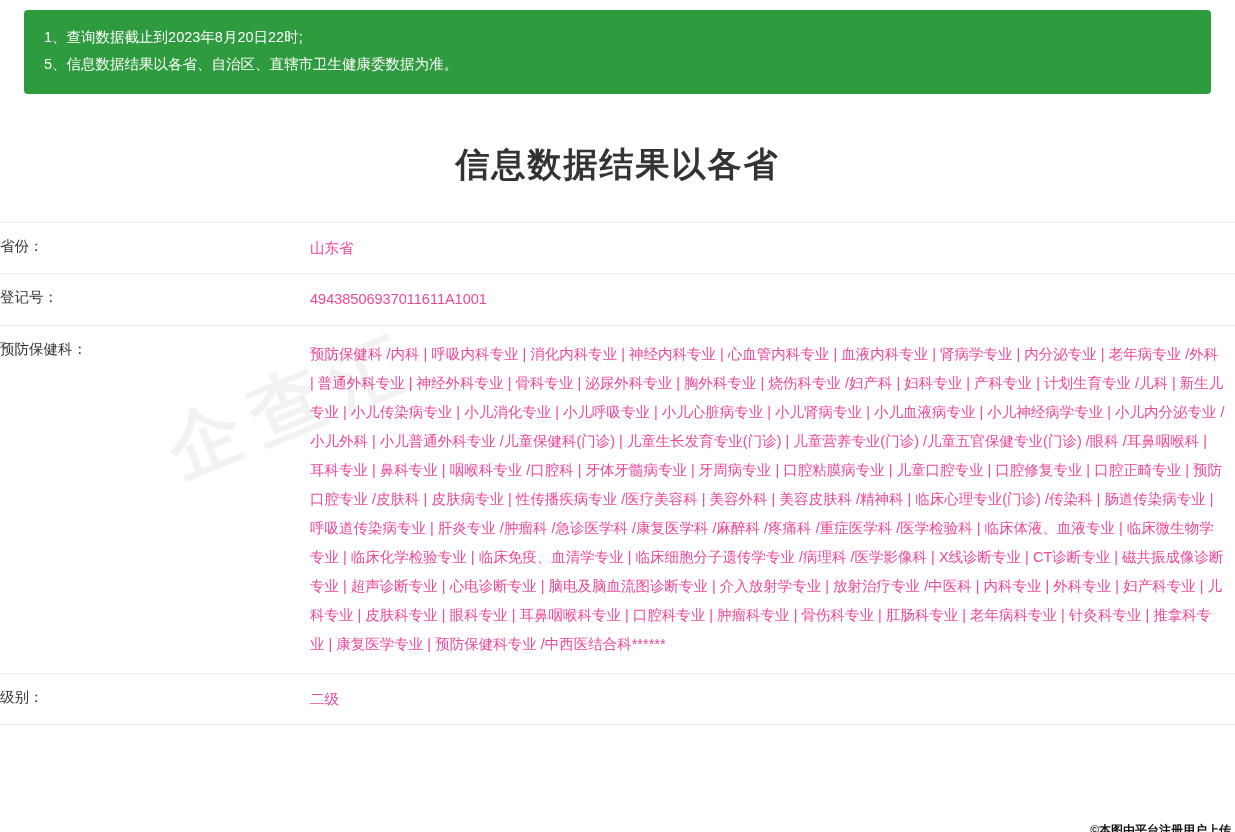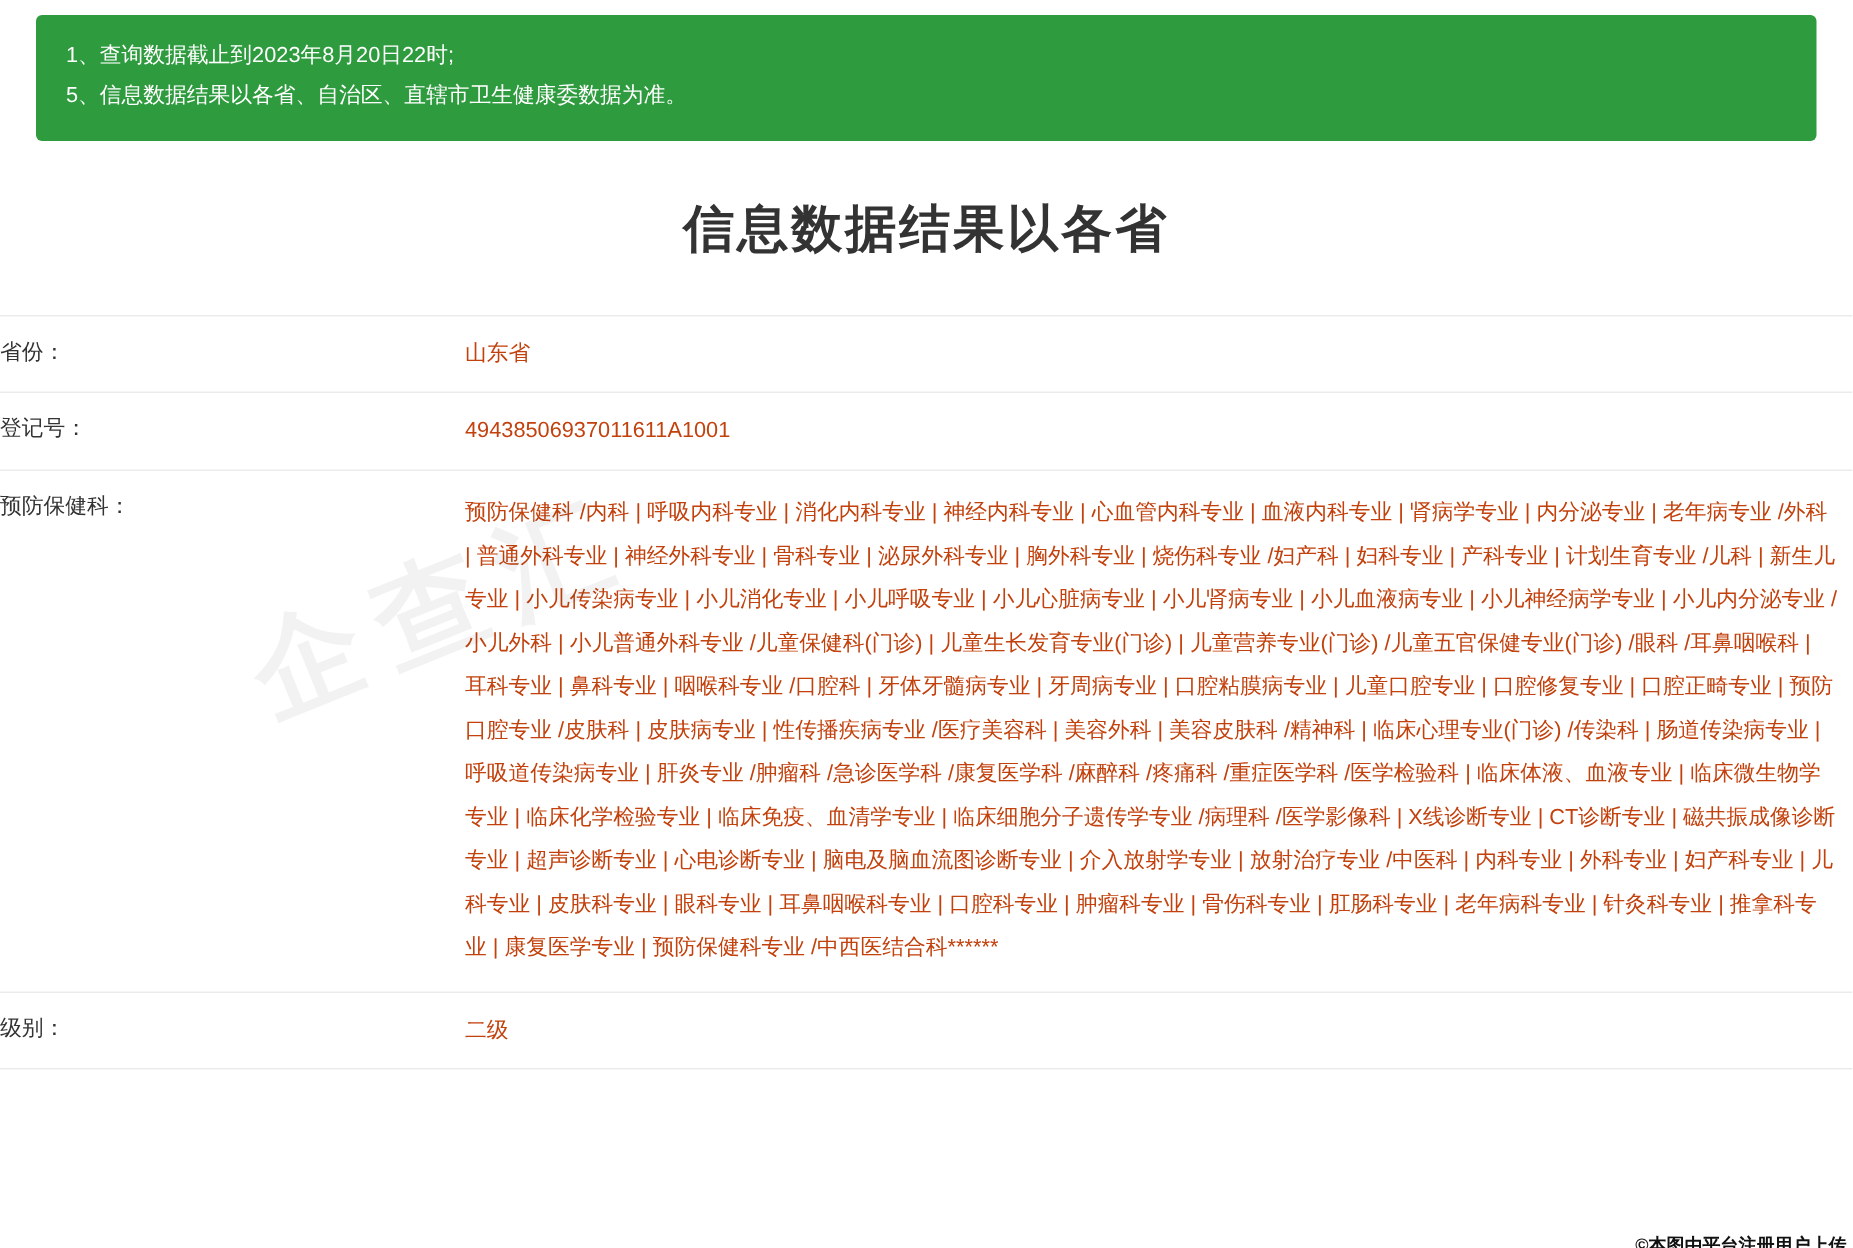--- a/index.html
+++ b/index.html
@@ -17,21 +17,21 @@
   }
   .page {
     width: 1235px;
     height: 832px;
     position: relative;
     box-sizing: border-box;
   }
 
   
   .notice {
-    margin: 10px 24px 0 24px;
+    margin: 10px 24px 12px 24px;
     background: #2e9b3e;
     color: #ffffff;
     border-radius: 4px;
     padding: 14px 20px 16px 20px;
     font-size: 14.5px;
     line-height: 1.85;
   }
   .notice div {
     white-space: nowrap;
   }
@@ -84,21 +84,21 @@
     vertical-align: top;
   }
   td.label {
     width: 300px;
     padding-left: 16px;
     color: #333333;
     font-weight: normal;
     font-family: Liberation Serif, serif;
   }
   td.value {
-    color: #c2410c;
+    color: #ec4899;
     padding-right: 24px;
     line-height: 1.55;
   }
   td.value.dept {
     line-height: 2.0;
     word-break: break-all;
   }
 
   
   .footer-badge {

